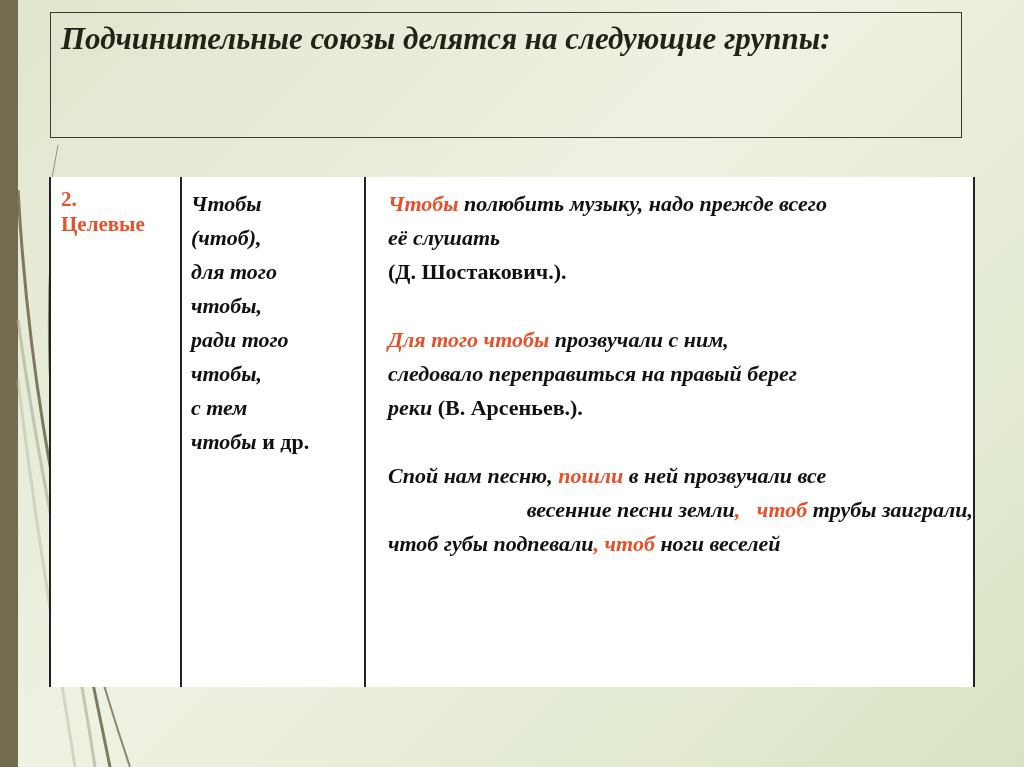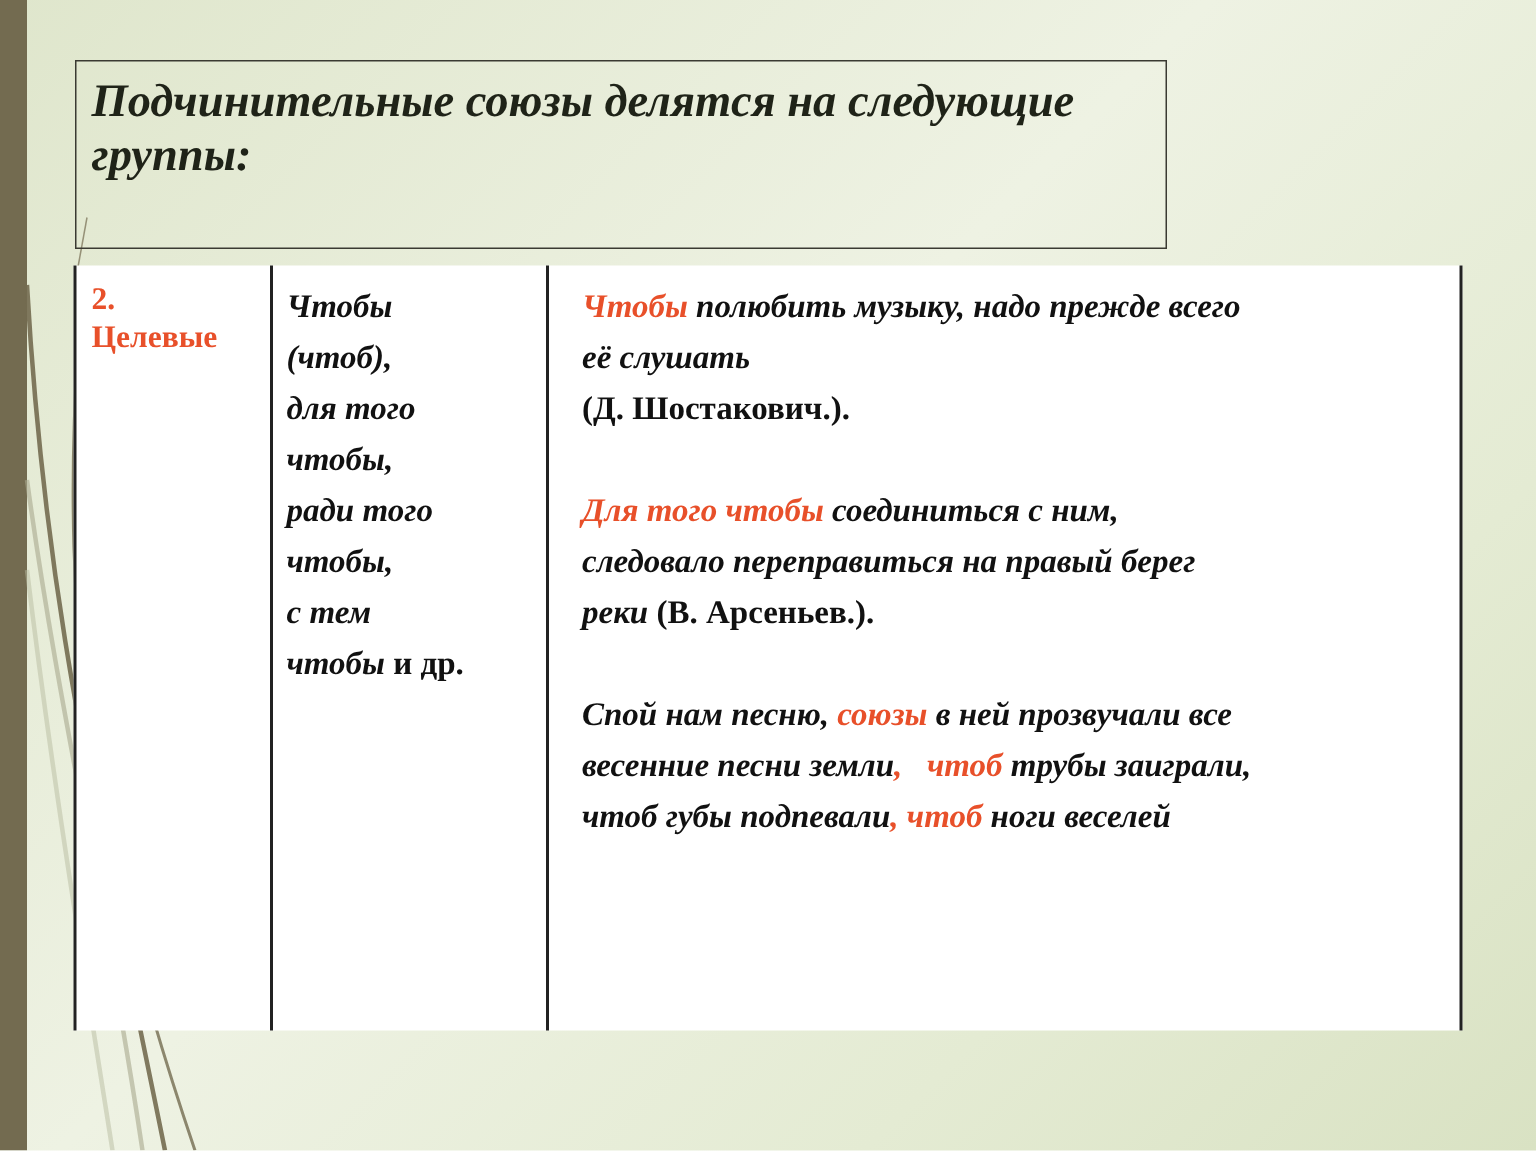--- a/index.html
+++ b/index.html
@@ -7,21 +7,21 @@
       width: 1024px; height: 767px; overflow: hidden; position: relative;
       background: linear-gradient(135deg, #dfe6cc 0%, #eef2e3 45%, #e4ebd3 75%, #d9e2c3 100%);
       font-family: "Liberation Serif", serif;
     }
     .left-strip {
       position: absolute; left: 0; top: 0; width: 18px; height: 767px;
       background: #736b50;
     }
     .deco { position: absolute; left: 0; top: 0; width: 200px; height: 767px; pointer-events: none; }
     .title-box {
-      position: absolute; left: 50px; top: 40px; width: 728px; height: 126px;
+      position: absolute; left: 50px; top: 12px; width: 912px; height: 126px;
       border: 1.5px solid #3a3a32;
       box-sizing: border-box;
       padding: 8px 10px 0 10px;
     }
     .title-text {
       font-family: "Liberation Serif", serif;
       font-style: italic; font-weight: bold;
       font-size: 31px; line-height: 36px; color: #1f2318;
       margin: 0;
     }
@@ -88,24 +88,24 @@
   </div>
 
   <div class="col col-3">
     <div class="example">
       <div class="ex-line"><span class="hl">Чтобы</span><span> полюбить музыку, надо прежде всего</span></div>
       <div class="ex-line"><span>её слушать</span></div>
       <div class="ex-line"><span class="author">(Д. Шостакович.).</span></div>
     </div>
 
     <div class="example">
-      <div class="ex-line"><span class="hl">Для того чтобы</span><span> соединиться с ним,</span></div>
+      <div class="ex-line"><span class="hl">Для того чтобы</span><span> прозвучали с ним,</span></div>
       <div class="ex-line"><span>следовало переправиться на правый берег</span></div>
       <div class="ex-line"><span>реки </span><span class="author">(В. Арсеньев.).</span></div>
     </div>
 
     <div class="example">
-      <div class="ex-line"><span>Спой нам песню, </span><span class="hl">союзы</span><span> в ней прозвучали все</span></div>
-      <div class="ex-line" style="white-space: pre;"><span>весенние песни земли</span><span class="hl">,   чтоб</span><span> трубы заиграли,</span></div>
+      <div class="ex-line"><span>Спой нам песню, </span><span class="hl">пошли</span><span> в ней прозвучали все</span></div>
+      <div class="ex-line" style="white-space: pre; text-align: right;"><span>весенние песни земли</span><span class="hl">,   чтоб</span><span> трубы заиграли,</span></div>
       <div class="ex-line"><span>чтоб губы подпевали</span><span class="hl">, чтоб</span><span> ноги веселей</span></div>
     </div>
   </div>
 </div>
 
 </body></html>

